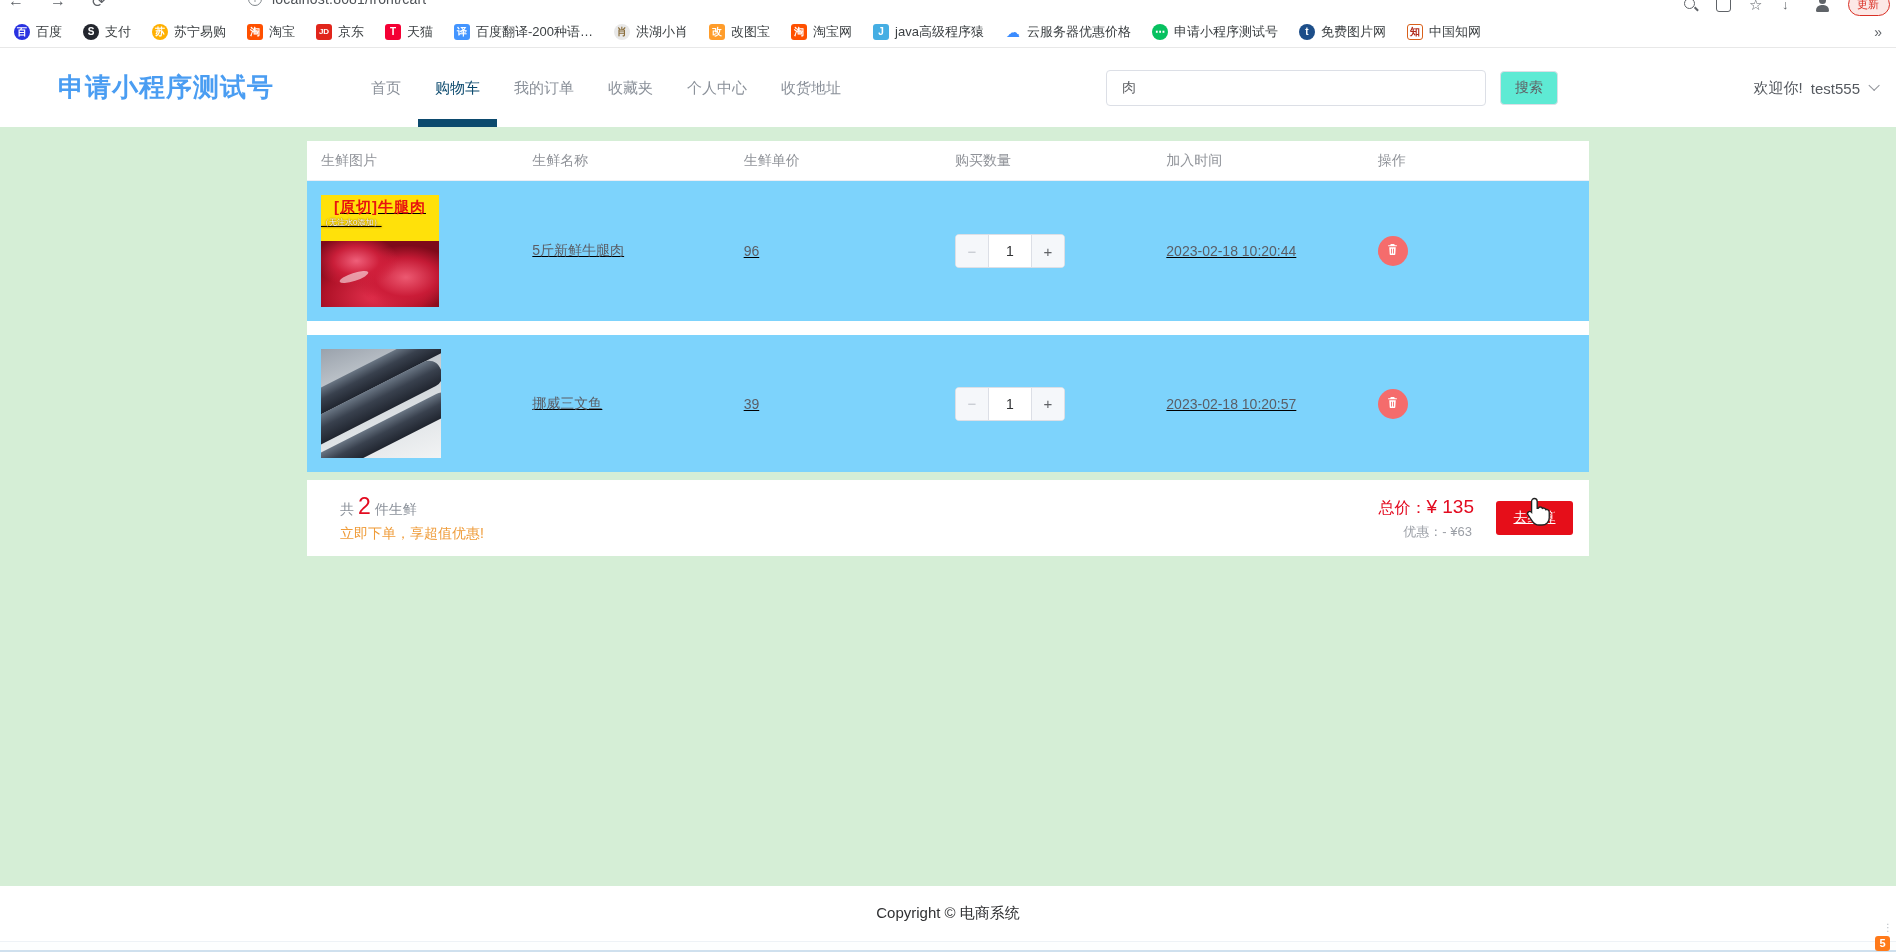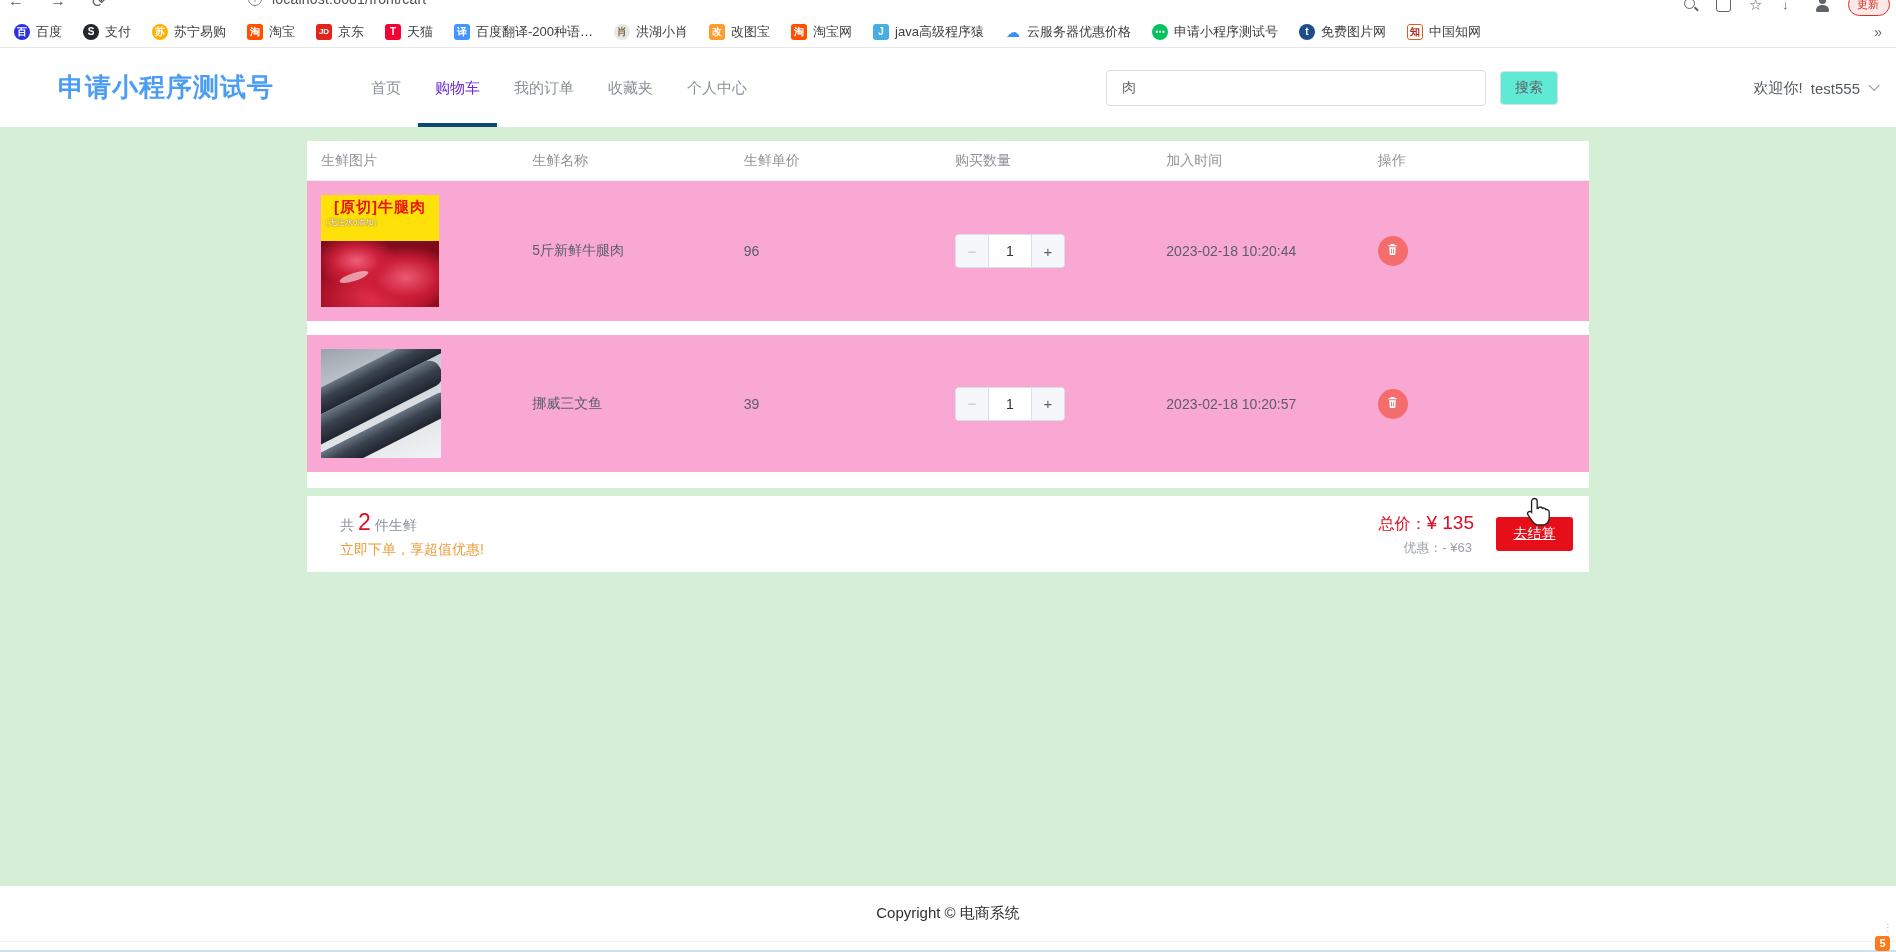--- a/index.html
+++ b/index.html
@@ -30,35 +30,35 @@
   .bm-ic { width:16px; height:16px; border-radius:3px; color:#fff; font-size:10px; font-weight:bold; display:flex; align-items:center; justify-content:center; flex:0 0 16px; }
   .bm-ic.circle { border-radius:50%; }
   .bm-label { font-size:13px; color:#3c4043; }
   .bm-overflow { margin-left:auto; color:#5f6368; font-size:14px; cursor:pointer; }
 
   
   .site-header { height:79px; background:#fff; display:flex; align-items:center; position:relative; }
   .logo { color:#4a9df2; font-size:26px; font-weight:bold; margin-left:58px; letter-spacing:1px; white-space:nowrap; }
   .nav { display:flex; height:79px; margin-left:80px; }
   .nav-item { padding:0 17px; line-height:79px; font-size:15px; color:#8a9099; cursor:pointer; white-space:nowrap; }
-  .nav-item.active { color:#6d28d9; border-bottom:4px solid #0c4a6e; }
+  .nav-item.active { color:#0c4a6e; border-bottom:8px solid #0c4a6e; }
   .search-area { position:absolute; right:338px; top:50%; transform:translateY(-50%); display:flex; align-items:center; }
   .search-input { width:380px; height:36px; border:1px solid #dcdfe6; border-radius:4px; padding:0 15px; font-size:14px; color:#606266; outline:none; font-family:inherit; }
   .search-btn { margin-left:14px; height:34px; padding:0 14px; background:#5eead4; border:1px solid #dcdfe6; border-radius:4px; font-size:14px; color:#606266; cursor:pointer; font-family:inherit; }
   .welcome { position:absolute; right:20px; top:50%; transform:translateY(-50%); font-size:15px; color:#55595f; display:flex; align-items:center; gap:8px; white-space:nowrap; cursor:pointer; }
   .caret { width:8px; height:8px; border-right:1.5px solid #909399; border-bottom:1.5px solid #909399; transform:rotate(45deg) translateY(-3px); }
 
   
   .main { height:759px; background:#d5eed6; overflow:hidden; }
   .card { width:1282px; margin:0 auto; background:#fff; }
-  .table-card { margin-top:14px; padding-bottom:16px; }
+  .table-card { margin-top:14px; }
   .trow { display:grid; grid-template-columns:repeat(6,1fr); align-items:center; padding-left:14px; }
   .thead { height:40px; border-bottom:1px solid #ebeef5; }
   .th { font-size:14px; color:#909399; }
-  .item-row { background:#f9a8d4; margin-top:0; }
+  .item-row { background:#7dd3fc; margin-top:0;text-decoration:underline; }
   .row-gap { height:14px; background:#fff; }
   .cell { font-size:14px; color:#5a5e66; }
   .cell-img { padding:14px 0; }
 
   
   .img-beef { width:118px; height:112px; background:#ffe10a; position:relative; overflow:hidden; }
   .beef-l1 { color:#e8140f; font-weight:bold; font-size:15px; text-align:center; padding-top:3px; letter-spacing:1px; }
   .beef-l2 { color:#fff; font-size:8px; text-shadow:0 0 2px rgba(140,90,0,.9), 0 0 1px rgba(140,90,0,.9); }
   .beef-photo { position:absolute; left:0; right:0; bottom:0; height:66px;
     background:
@@ -197,20 +197,21 @@
 </div>
 
 <div class="site-header">
   <div class="logo">申请小程序测试号</div>
   <div class="nav">
     <div class="nav-item">首页</div>
     <div class="nav-item active">购物车</div>
     <div class="nav-item">我的订单</div>
     <div class="nav-item">收藏夹</div>
     <div class="nav-item">个人中心</div>
+    <div class="nav-item">收货地址</div>
   </div>
   <div class="search-area">
     <input class="search-input" type="text" value="肉" style="">
     <button class="search-btn">搜索</button>
   </div>
   <div class="welcome">
     <span>欢迎你!</span>
     <span>test555</span>
     <span class="caret"></span>
   </div>

